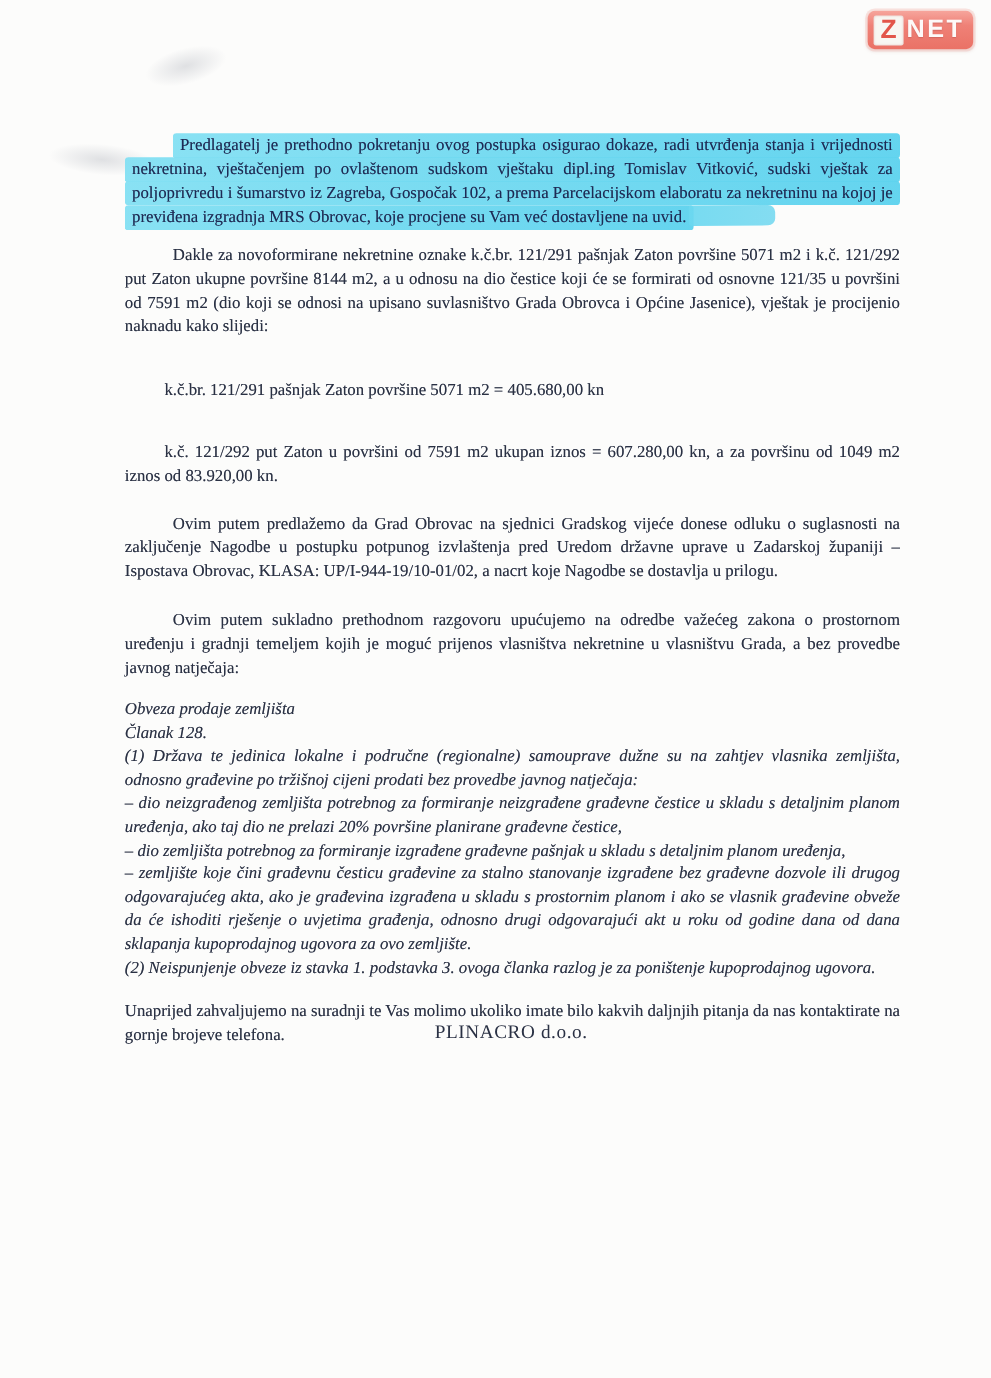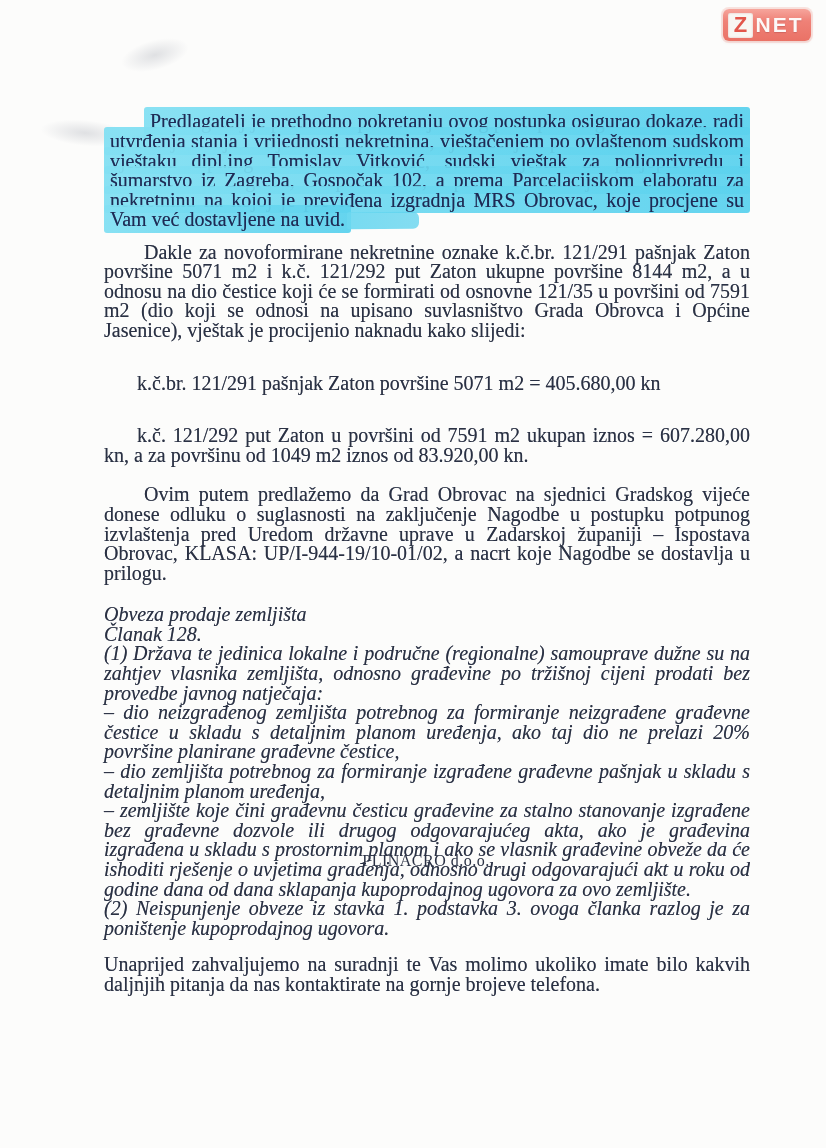--- a/index.html
+++ b/index.html
@@ -56,21 +56,21 @@
     font-size: 21px;
     letter-spacing: 2px;
     color: #fdf9f8;
     text-shadow: 0 1px 1px rgba(190,90,85,0.6);
   }
 
   .content {
     position: absolute;
     left: 104px; top: 112px;
     width: 646px;
-    font-size: 20px;
+    font-size: 14px;
     line-height: 19.6px;
     text-shadow: 0 0 0.5px rgba(42,49,68,0.55);
   }
   p { margin: 0; }
   .just { text-align: justify; }
   .ind { text-indent: 40px; }
   .ind-sm { text-indent: 33px; margin-top: 33px; }
 
   .hl-para { margin-bottom: 13px; color: #1d2a56; }
   .mark {
@@ -133,20 +133,21 @@
 
     <p class="p-dakle just ind">Dakle za novoformirane nekretnine oznake k.č.br. 121/291 pašnjak Zaton površine 5071 m2 i k.č. 121/292 put Zaton ukupne površine 8144 m2, a u odnosu na dio čestice koji će se formirati od osnovne 121/35 u površini od 7591 m2 (dio koji se odnosi na upisano suvlasništvo Grada Obrovca i Općine Jasenice), vještak je procijenio naknadu kako slijedi:</p>
 
     <div class="vals">
       <p class="just ind-sm">k.č.br. 121/291 pašnjak Zaton površine 5071 m2 = 405.680,00 kn</p>
       <p class="just ind-sm">k.č. 121/292 put Zaton u površini od 7591 m2 ukupan iznos = 607.280,00 kn, a za površinu od 1049 m2 iznos od 83.920,00 kn.</p>
     </div>
 
     <p class="p-predl just ind">Ovim putem predlažemo da Grad Obrovac na sjednici Gradskog vijeće donese odluku o suglasnosti na zaključenje Nagodbe u postupku potpunog izvlaštenja pred Uredom državne uprave u Zadarskoj županiji – Ispostava Obrovac, KLASA: UP/I-944-19/10-01/02, a nacrt koje Nagodbe se dostavlja u prilogu.</p>
 
+    <p class="p-suklad just ind">Ovim putem sukladno prethodnom razgovoru upućujemo na odredbe važećeg zakona o prostornom uređenju i gradnji temeljem kojih je moguć prijenos vlasništva nekretnine u vlasništvu Grada, a bez provedbe javnog natječaja:</p>
 
     <div class="law">
       <p class="law-head">Obveza prodaje zemljišta</p>
       <p class="law-head">Članak 128.</p>
       <p>(1) Država te jedinica lokalne i područne (regionalne) samouprave dužne su na zahtjev vlasnika zemljišta, odnosno građevine po tržišnoj cijeni prodati bez provedbe javnog natječaja:</p>
       <p>– dio neizgrađenog zemljišta potrebnog za formiranje neizgrađene građevne čestice u skladu s detaljnim planom uređenja, ako taj dio ne prelazi 20% površine planirane građevne čestice,</p>
       <p>– dio zemljišta potrebnog za formiranje izgrađene građevne pašnjak u skladu s detaljnim planom uređenja,</p>
       <p>– zemljište koje čini građevnu česticu građevine za stalno stanovanje izgrađene bez građevne dozvole ili drugog odgovarajućeg akta, ako je građevina izgrađena u skladu s prostornim planom i ako se vlasnik građevine obveže da će ishoditi rješenje o uvjetima građenja, odnosno drugi odgovarajući akt u roku od godine dana od dana sklapanja kupoprodajnog ugovora za ovo zemljište.</p>
       <p>(2) Neispunjenje obveze iz stavka 1. podstavka 3. ovoga članka razlog je za poništenje kupoprodajnog ugovora.</p>
     </div>

